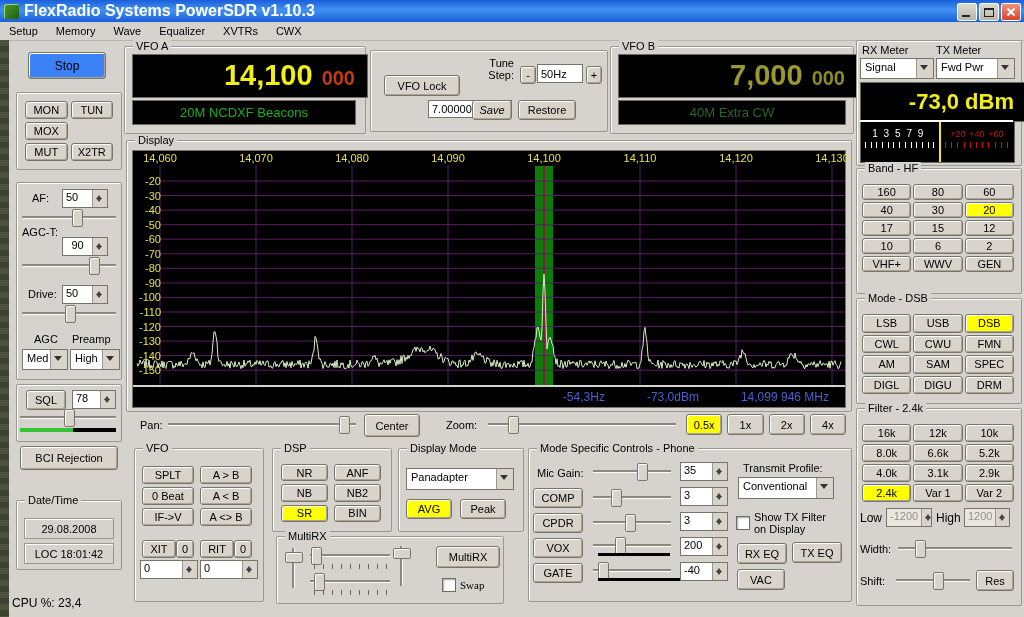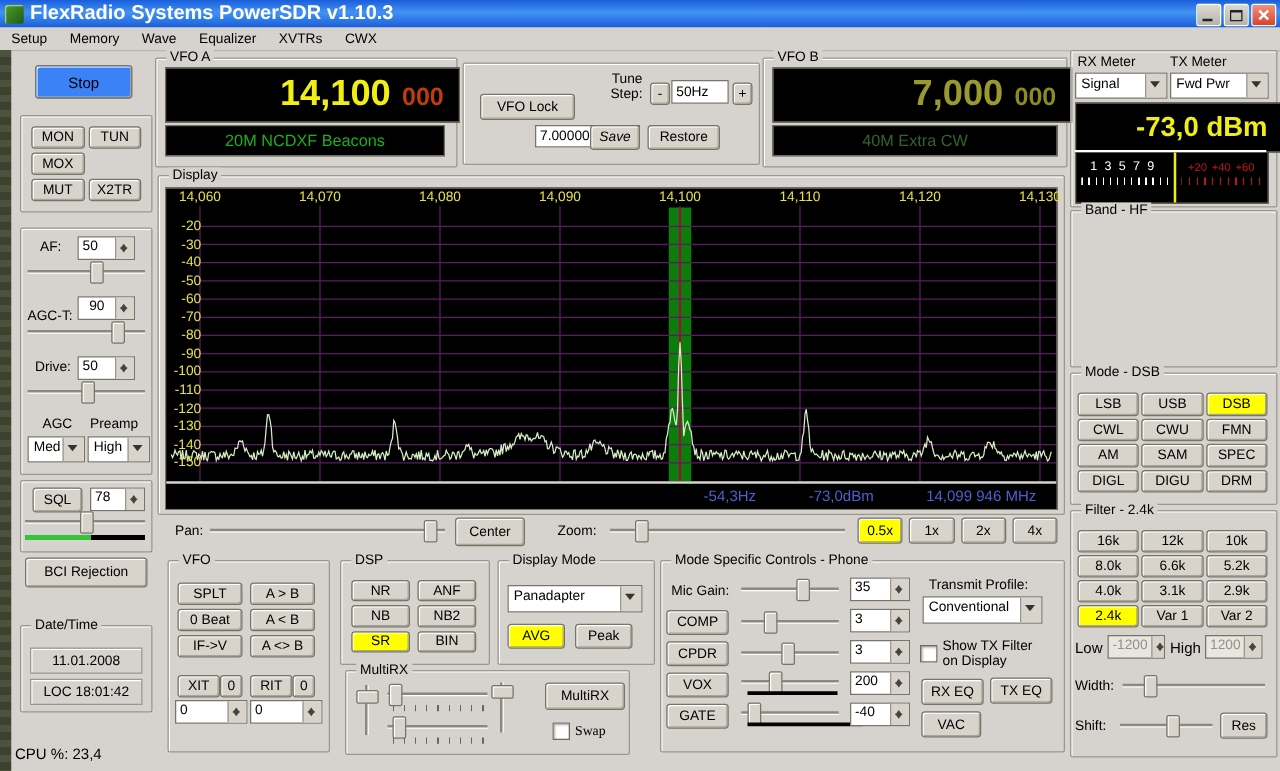--- a/index.html
+++ b/index.html
@@ -135,21 +135,21 @@
   <div class="grp" style="left:16px;top:182px;width:104px;height:196px;"></div>
   <span class="lbl" style="left:32px;top:192px;">AF:</span>
   <div class="spin" style="left:62px;top:189px;width:44px;height:17px;">
     <span class="spin-v">50</span>
     <span class="spin-btns"></span>
   </div>
   <div class="slider" style="left:22px;top:208px;width:94px;">
     <span class="thumb" style="left:57%;"></span>
   </div>
 
-  <span class="lbl" style="left:22px;top:247px;">AGC-T:</span>
+  <span class="lbl" style="left:22px;top:226px;">AGC-T:</span>
   <div class="spin" style="left:62px;top:237px;width:44px;height:17px;text-align:center;">
     <span class="spin-v">90</span>
     <span class="spin-btns"></span>
   </div>
   <div class="slider" style="left:22px;top:256px;width:94px;">
     <span class="thumb" style="left:76%;"></span>
   </div>
 
   <span class="lbl" style="left:28px;top:288px;">Drive:</span>
   <div class="spin" style="left:62px;top:285px;width:44px;height:17px;">
@@ -180,21 +180,21 @@
   <div class="slider" style="left:20px;top:408px;width:96px;">
     <span class="thumb" style="left:50%;"></span>
   </div>
   <div class="abs" style="left:20px;top:428px;width:96px;height:4px;background:linear-gradient(to right,#35c435 0 55%,#000 55%);"></div>
 
   <div class="btn" style="left:20px;top:446px;width:96px;height:22px;">BCI Rejection</div>
 
   <div class="grp" style="left:16px;top:500px;width:104px;height:68px;">
     <span class="grp-t">Date/Time</span>
   </div>
-  <div class="field" style="left:24px;top:518px;width:88px;height:19px;">11.01.2008</div>
+  <div class="field" style="left:24px;top:518px;width:88px;height:19px;">29.08.2008</div>
   <div class="field" style="left:24px;top:543px;width:88px;height:19px;">LOC 18:01:42</div>
   <span class="lbl" style="left:12px;top:596px;font-size:12px;">CPU %: 23,4</span>
 
   <div class="grp" style="left:124px;top:46px;width:240px;height:86px;">
     <span class="grp-t">VFO A</span>
   </div>
   <div class="lcd vfo-main" style="left:132px;top:54px;width:222px;height:42px;">
     <span class="vfo-big" style="color:#f0ee15;">14,100</span>
     <span class="vfo-small" style="color:#c03c0c;">000</span>
   </div>
@@ -436,20 +436,37 @@
         <div class="scale-lbl-r" style="left: 21px;">+40</div>
         <div class="scale-lbl-r" style="left: 40px;">+60</div>
       </div>
     <div class="abs" style="left:84px;top:20px;width:66px;height:6px;background:repeating-linear-gradient(to right,#c41414 0 1px,transparent 1px 6.2px);"></div>
     <div class="abs" style="left:78px;top:0;width:2px;height:40px;background:#f0ee15;"></div>
   </div>
 
   <div class="grp" style="left:856px;top:168px;width:164px;height:124px;">
     <span class="grp-t">Band - HF</span>
   </div>
+  <div class="grid" style="left:862px;top:184px;width:152px;height:88px;grid-template-columns:repeat(3,1fr);gap:2px;">
+      <div class="gbtn">160</div>
+      <div class="gbtn">80</div>
+      <div class="gbtn">60</div>
+      <div class="gbtn">40</div>
+      <div class="gbtn">30</div>
+      <div class="gbtn active">20</div>
+      <div class="gbtn">17</div>
+      <div class="gbtn">15</div>
+      <div class="gbtn">12</div>
+      <div class="gbtn">10</div>
+      <div class="gbtn">6</div>
+      <div class="gbtn">2</div>
+      <div class="gbtn">VHF+</div>
+      <div class="gbtn">WWV</div>
+      <div class="gbtn">GEN</div>
+    </div>
 
   <div class="grp" style="left:856px;top:298px;width:164px;height:104px;">
     <span class="grp-t">Mode - DSB</span>
   </div>
   <div class="grid" style="left:862px;top:314px;width:152px;height:80px;grid-template-columns:repeat(3,1fr);gap:2px;">
       <div class="gbtn">LSB</div>
       <div class="gbtn">USB</div>
       <div class="gbtn active">DSB</div>
       <div class="gbtn">CWL</div>
       <div class="gbtn">CWU</div>

